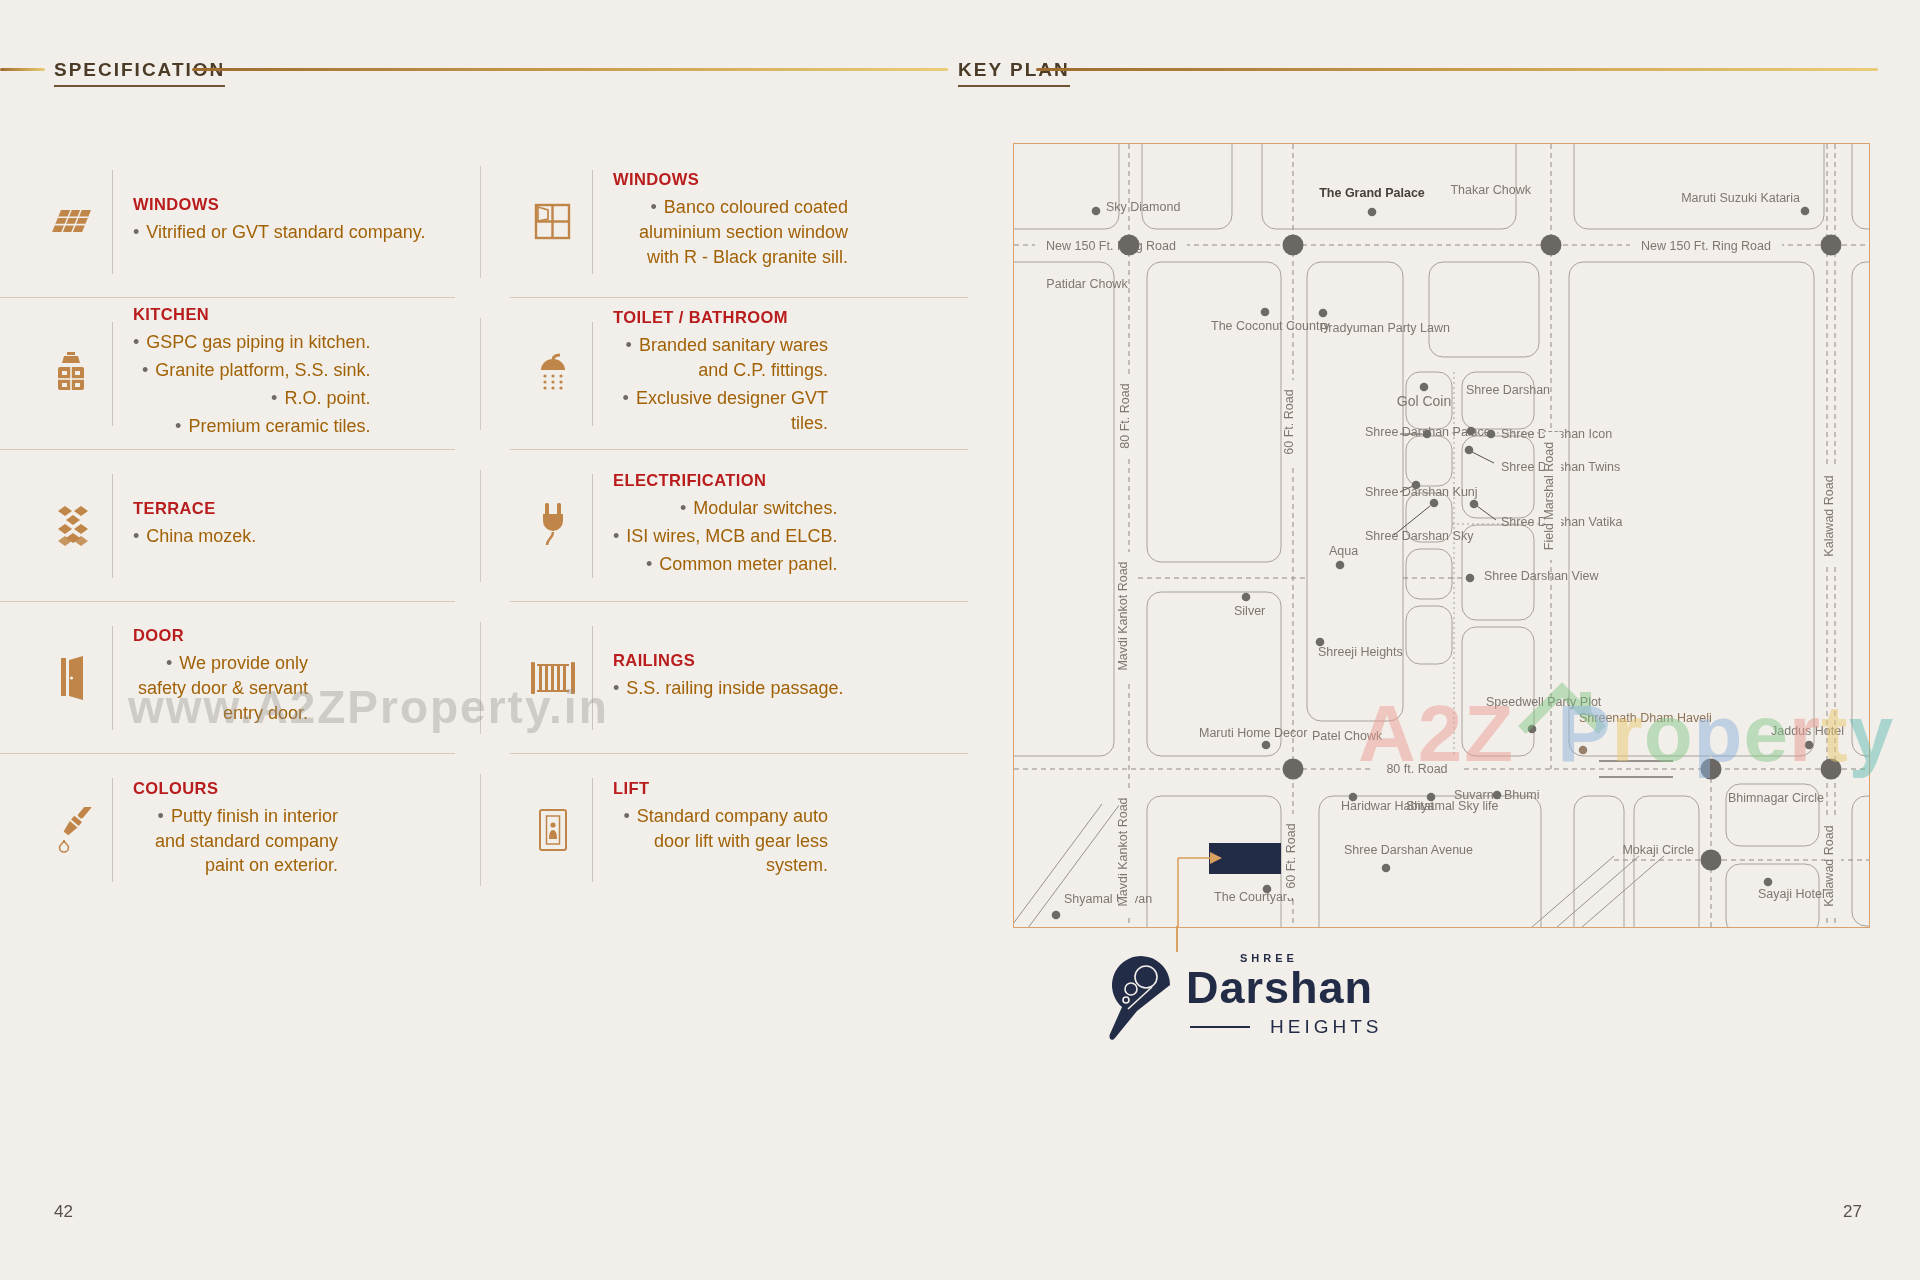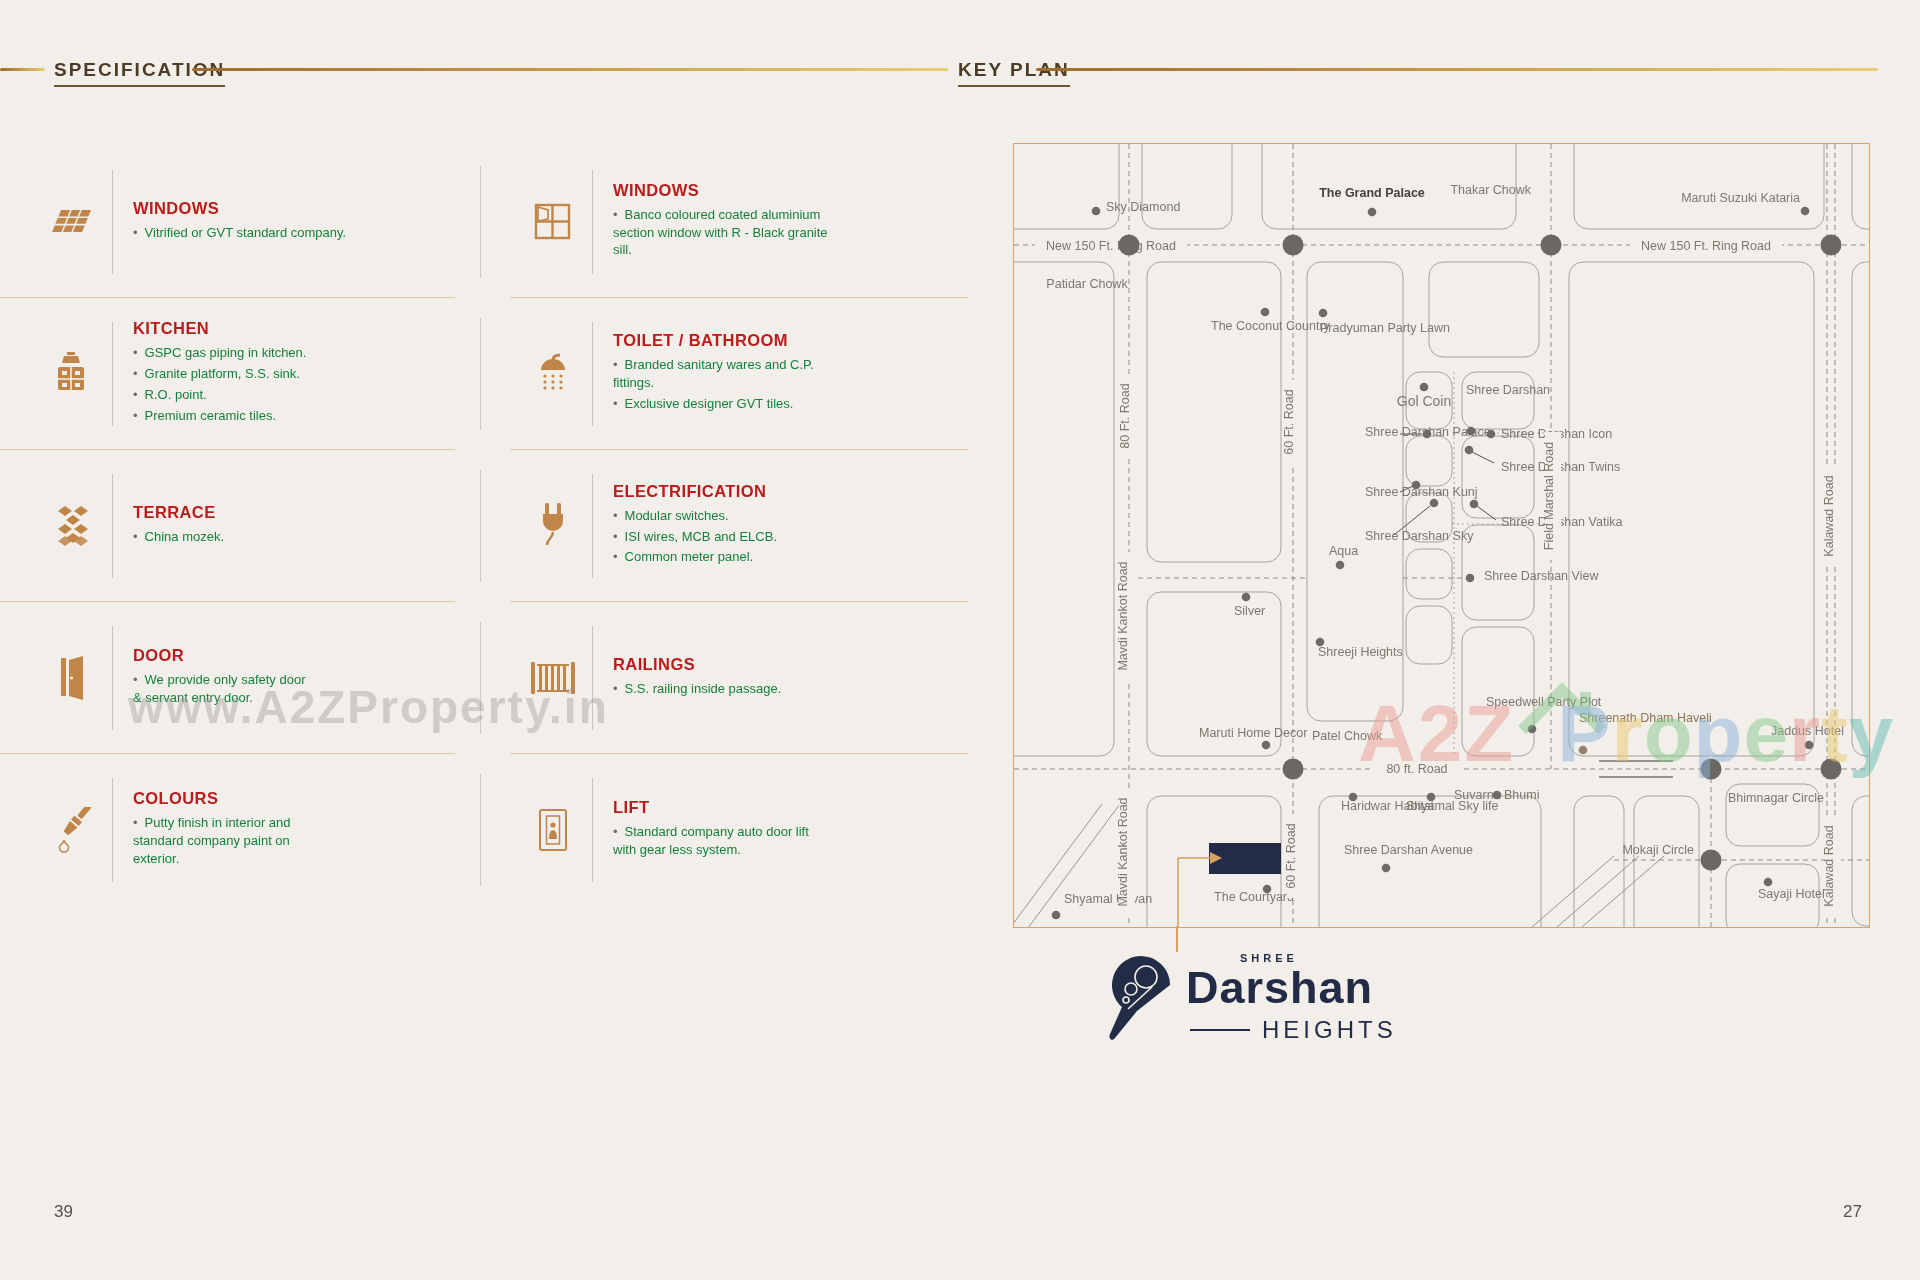--- a/index.html
+++ b/index.html
@@ -18,21 +18,21 @@
   #spec-col-2{left:510px;width:458px;}
   .spec-item{height:152px;box-sizing:border-box;display:flex;align-items:center;
     border-bottom:1px solid #dcc9b2;}
   .spec-item:last-child{border-bottom:none;}
   #spec-col-1 .spec-item{padding-left:50px;}
   #spec-col-2 .spec-item{padding-left:20px;}
   .spec-icon{width:46px;display:flex;justify-content:center;align-items:center;flex:0 0 46px;}
   .spec-sep{width:1px;height:104px;background:#c9c3bc;margin:0 20px 0 16px;flex:0 0 1px;}
   .spec-text h3{margin:0 0 6px 0;font-size:16.5px;font-weight:700;color:#b91c1c;letter-spacing:.4px;}
   .spec-text ul{margin:0;padding:0;list-style:none;}
-  .spec-text li{font-size:13px;color:#15803d;line-height:1.38;margin-bottom:3px;}
+  .spec-text li{font-size:18px;color:#a16207;line-height:1.38;margin-bottom:3px;text-align:right;}
   .spec-text li::before{content:"•";margin-right:7px;color:#6f6a63;}
   .mid-line{position:absolute;left:480px;width:1px;height:112px;background:#cfc9c2;}
   
   #map{position:absolute;left:1013px;top:143px;width:855px;height:783px;
     border:1px solid #dca06a;overflow:hidden;background:#f2efea;}
   #map svg{display:block;font-family:"Liberation Sans",sans-serif;}
   
   #wm-left{position:absolute;left:128px;top:680px;font-size:46px;font-weight:700;
     color:rgba(150,145,140,.38);letter-spacing:2px;pointer-events:none;}
   #wm-right{position:absolute;left:1358px;top:688px;font-size:80px;font-weight:700;
@@ -40,21 +40,21 @@
   #wm-right .a2z{letter-spacing:2px;}
   #wm-right .prop{margin-left:42px;letter-spacing:1px;}
   #wm-house{position:absolute;left:1512px;top:676px;opacity:.45;pointer-events:none;}
   
   #connector{position:absolute;left:1176px;top:926px;width:2px;height:26px;background:#d9a05f;}
   #logo{position:absolute;left:1108px;top:952px;display:flex;gap:12px;color:#232c47;}
   #logo .l1{font-size:11px;letter-spacing:4px;font-weight:700;margin-left:54px;}
   #logo .l2{font-size:45px;font-weight:700;line-height:1;margin-top:1px;letter-spacing:1px;}
   #logo .l3{display:flex;align-items:center;margin-top:6px;margin-left:4px;}
   #logo .l3 .rule{width:60px;height:2px;background:#232c47;margin-right:12px;}
-  #logo .l3 .heights{font-size:24px;letter-spacing:4px;font-weight:400;}
+  #logo .l3 .heights{font-size:19px;letter-spacing:4px;font-weight:400;margin-left:8px;}
   
   .pagenum{position:absolute;bottom:58px;font-size:17px;color:#55504a;}
   #pagenum-left{left:54px;}
   #pagenum-right{right:58px;}
 </style>
 </head>
 <body>
 
 <div class="gold-line" style="left:0;width:45px;"></div>
 <h1 class="sec-title" style="left:54px;">SPECIFICATION</h1>
@@ -505,14 +505,14 @@
   <span style="display:flex;flex-direction:column;">
     <span class="l1">SHREE</span>
     <span class="l2">Darshan</span>
     <span class="l3">
       <span class="rule"></span>
       <span class="heights">HEIGHTS</span>
     </span>
   </span>
 </div>
 
-<div id="pagenum-left" class="pagenum">39</div>
+<div id="pagenum-left" class="pagenum">42</div>
 <div id="pagenum-right" class="pagenum">27</div>
 
 </body></html>

